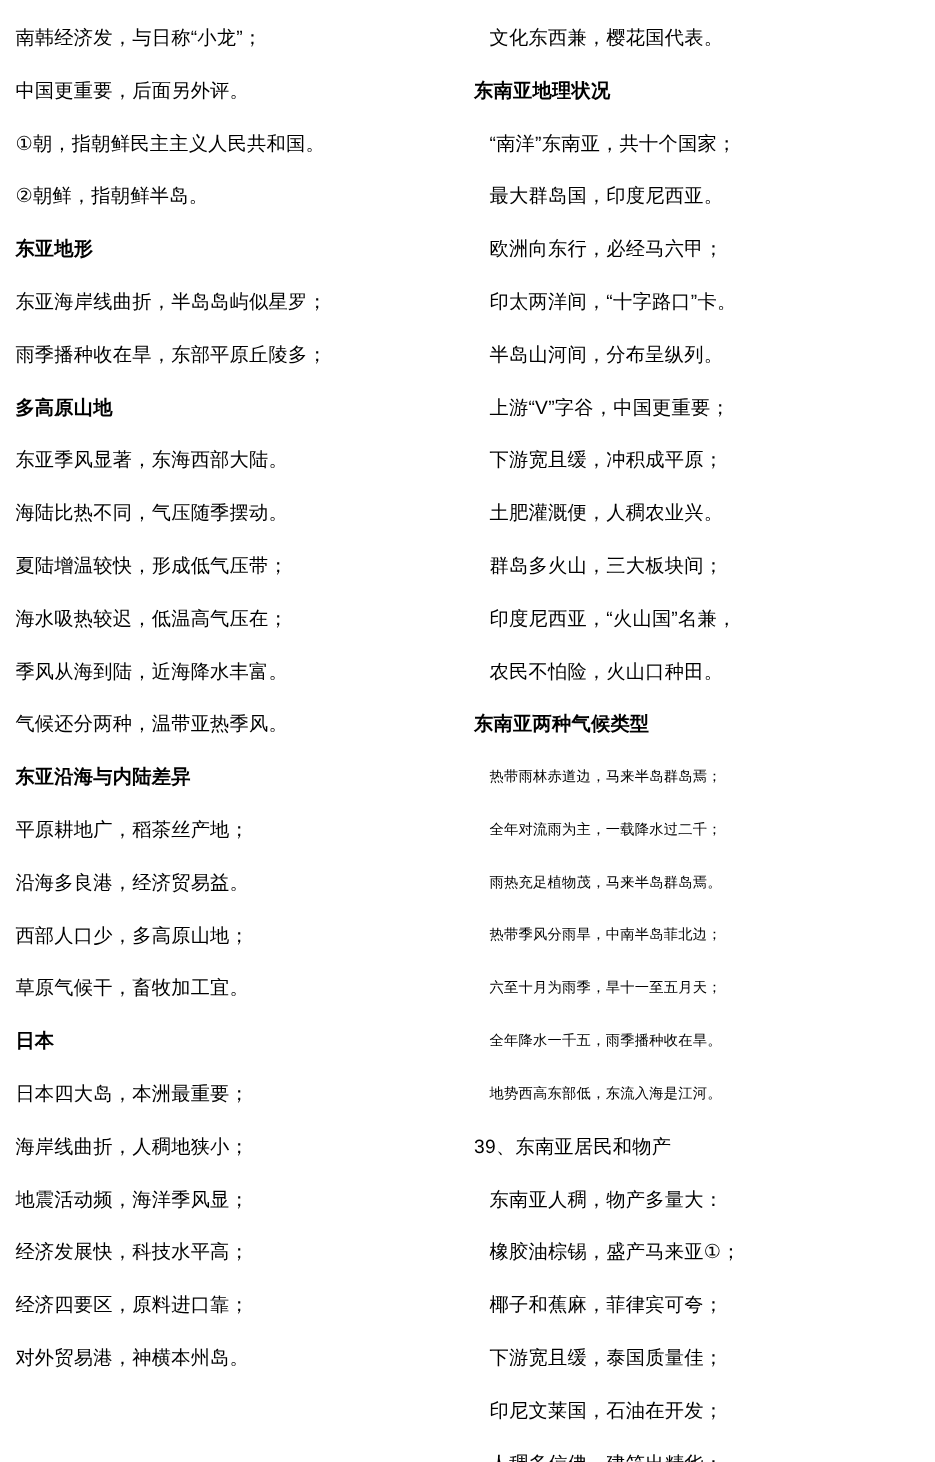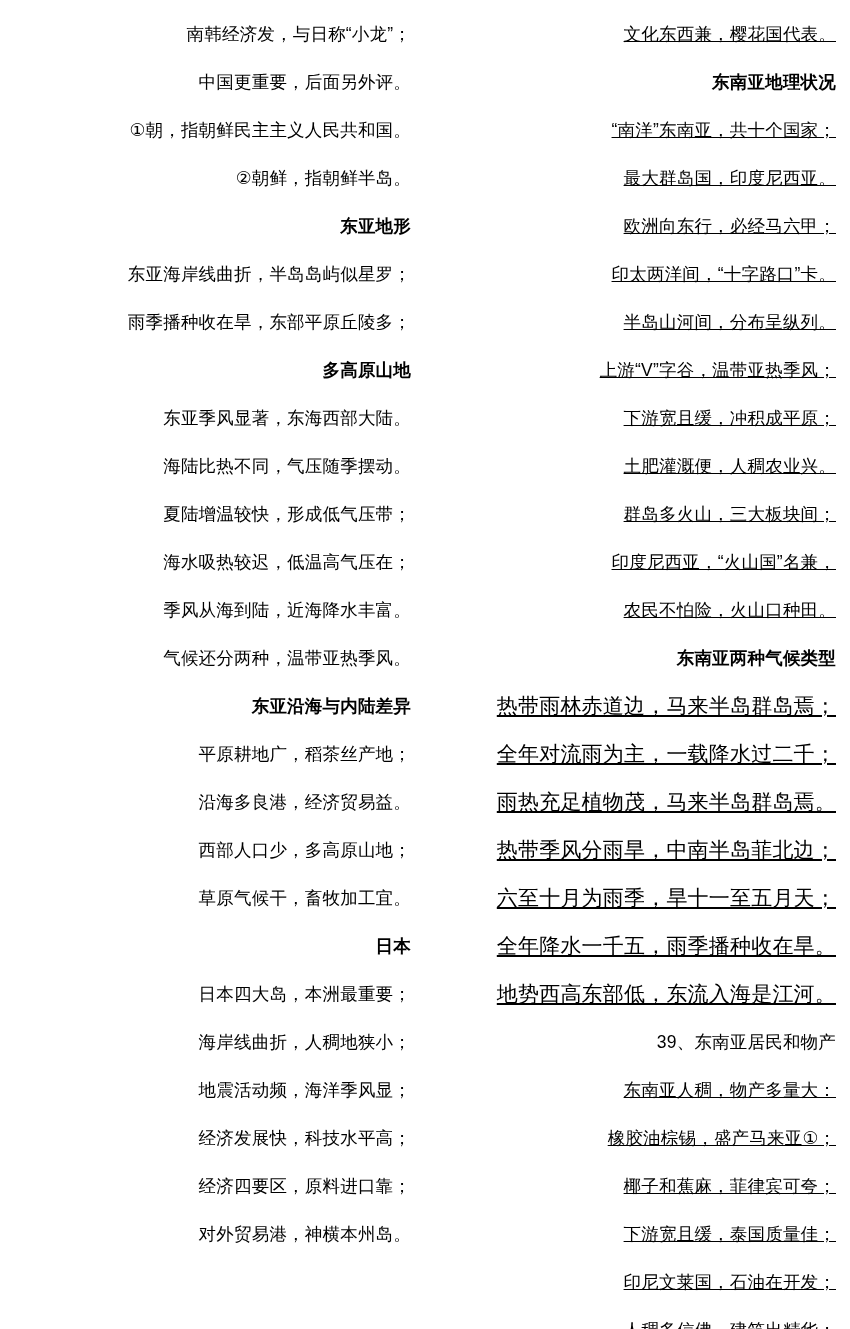--- a/index.html
+++ b/index.html
@@ -13,21 +13,20 @@
     font-family: "Liberation Sans", "DejaVu Sans", sans-serif;
     color: #000000;
     overflow: hidden;
   }
   .page {
     position: relative;
     width: 850px;
     height: 1329px;
     box-sizing: border-box;
     padding: 10px 14px 0 14px;
-    text-align: right;
   }
   .columns {
     display: flex;
     flex-direction: row;
     align-items: flex-start;
     width: 100%;
     height: 100%;
   }
   .col {
     width: 50%;
@@ -44,24 +43,23 @@
     line-height: 48px;
     height: 48px;
     white-space: nowrap;
     letter-spacing: 0.2px;
   }
   .line.heading {
     font-weight: bold;
   }
   .line.indent {
     padding-left: 14px;
-    text-decoration: underline;
   }
   .line.narrow {
-    font-size: 21px;
+    font-size: 13px;
   }
 </style>
 </head>
 <body>
 
 <div class="page">
   <div class="columns">
 
     <div class="col col-left">
       <div class="line">南韩经济发，与日称“小龙”；</div>
@@ -94,21 +92,21 @@
     </div>
 
     <div class="col col-right">
       <div class="line indent">文化东西兼，樱花国代表。</div>
       <div class="line heading">东南亚地理状况</div>
       <div class="line indent">“南洋”东南亚，共十个国家；</div>
       <div class="line indent">最大群岛国，印度尼西亚。</div>
       <div class="line indent">欧洲向东行，必经马六甲；</div>
       <div class="line indent">印太两洋间，“十字路口”卡。</div>
       <div class="line indent">半岛山河间，分布呈纵列。</div>
-      <div class="line indent">上游“V”字谷，温带亚热季风；</div>
+      <div class="line indent">上游“V”字谷，中国更重要；</div>
       <div class="line indent">下游宽且缓，冲积成平原；</div>
       <div class="line indent">土肥灌溉便，人稠农业兴。</div>
       <div class="line indent">群岛多火山，三大板块间；</div>
       <div class="line indent">印度尼西亚，“火山国”名兼，</div>
       <div class="line indent">农民不怕险，火山口种田。</div>
       <div class="line heading">东南亚两种气候类型</div>
       <div class="line indent narrow">热带雨林赤道边，马来半岛群岛焉；</div>
       <div class="line indent narrow">全年对流雨为主，一载降水过二千；</div>
       <div class="line indent narrow">雨热充足植物茂，马来半岛群岛焉。</div>
       <div class="line indent narrow">热带季风分雨旱，中南半岛菲北边；</div>

